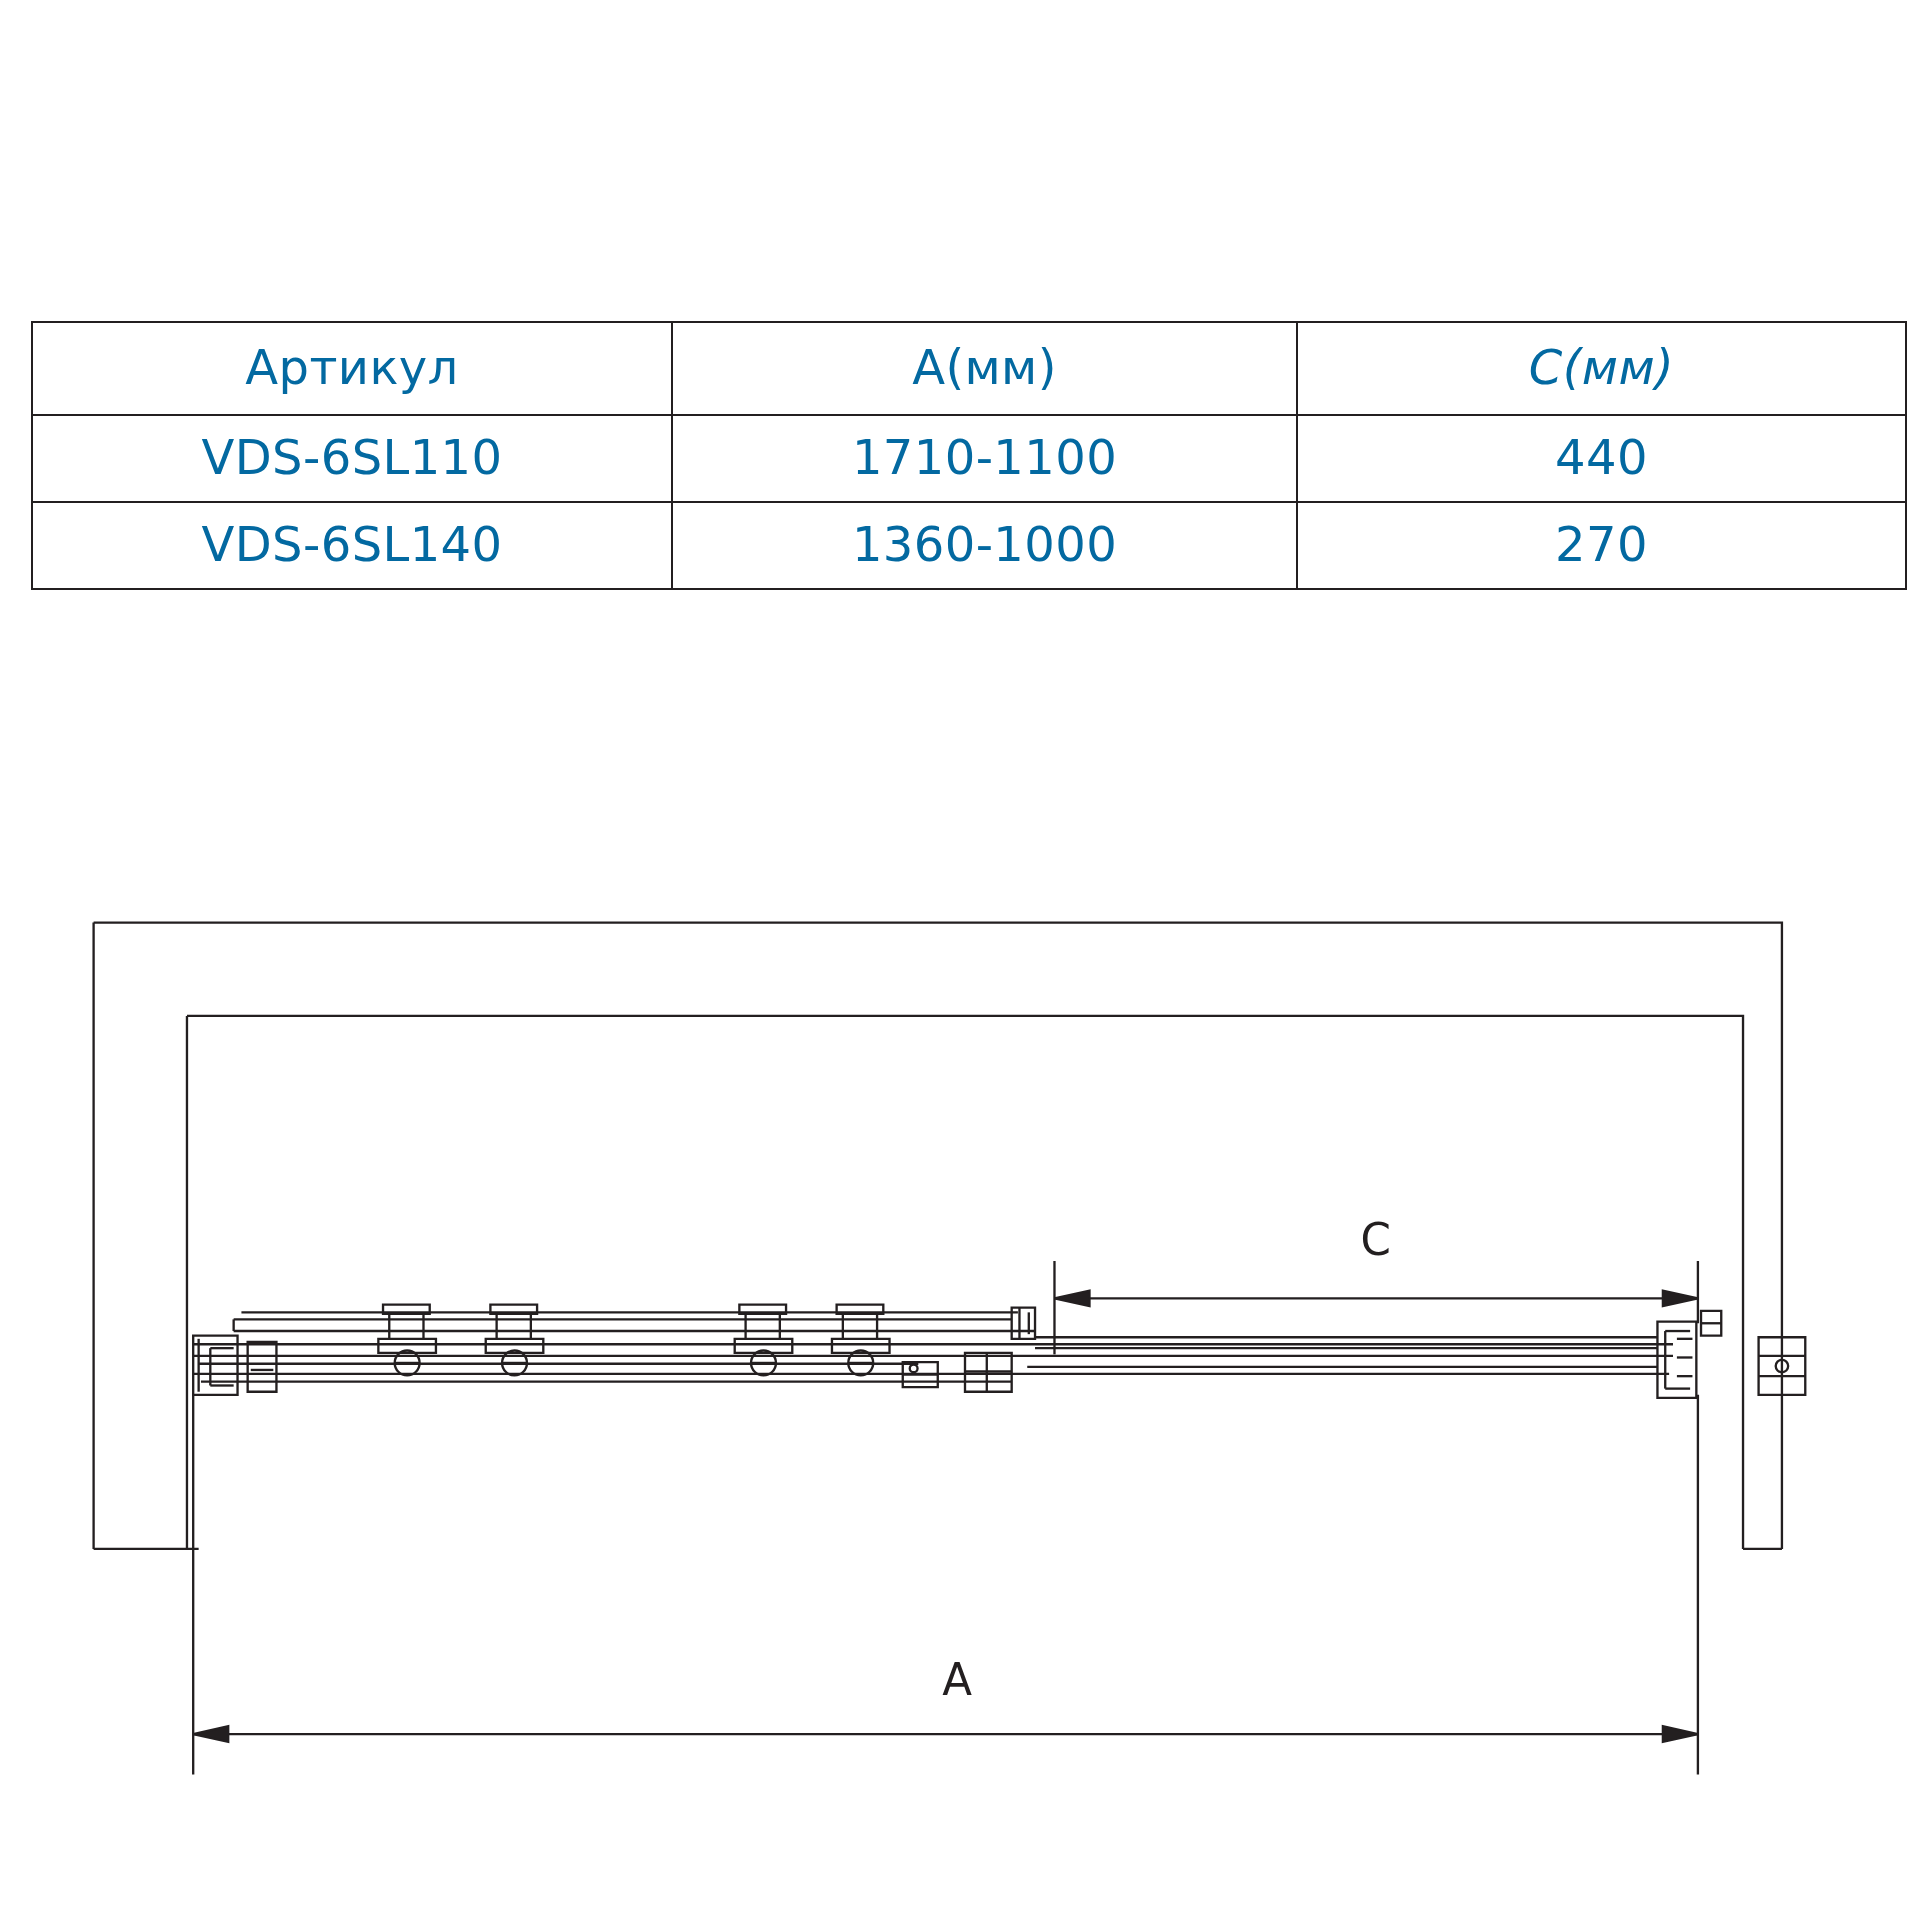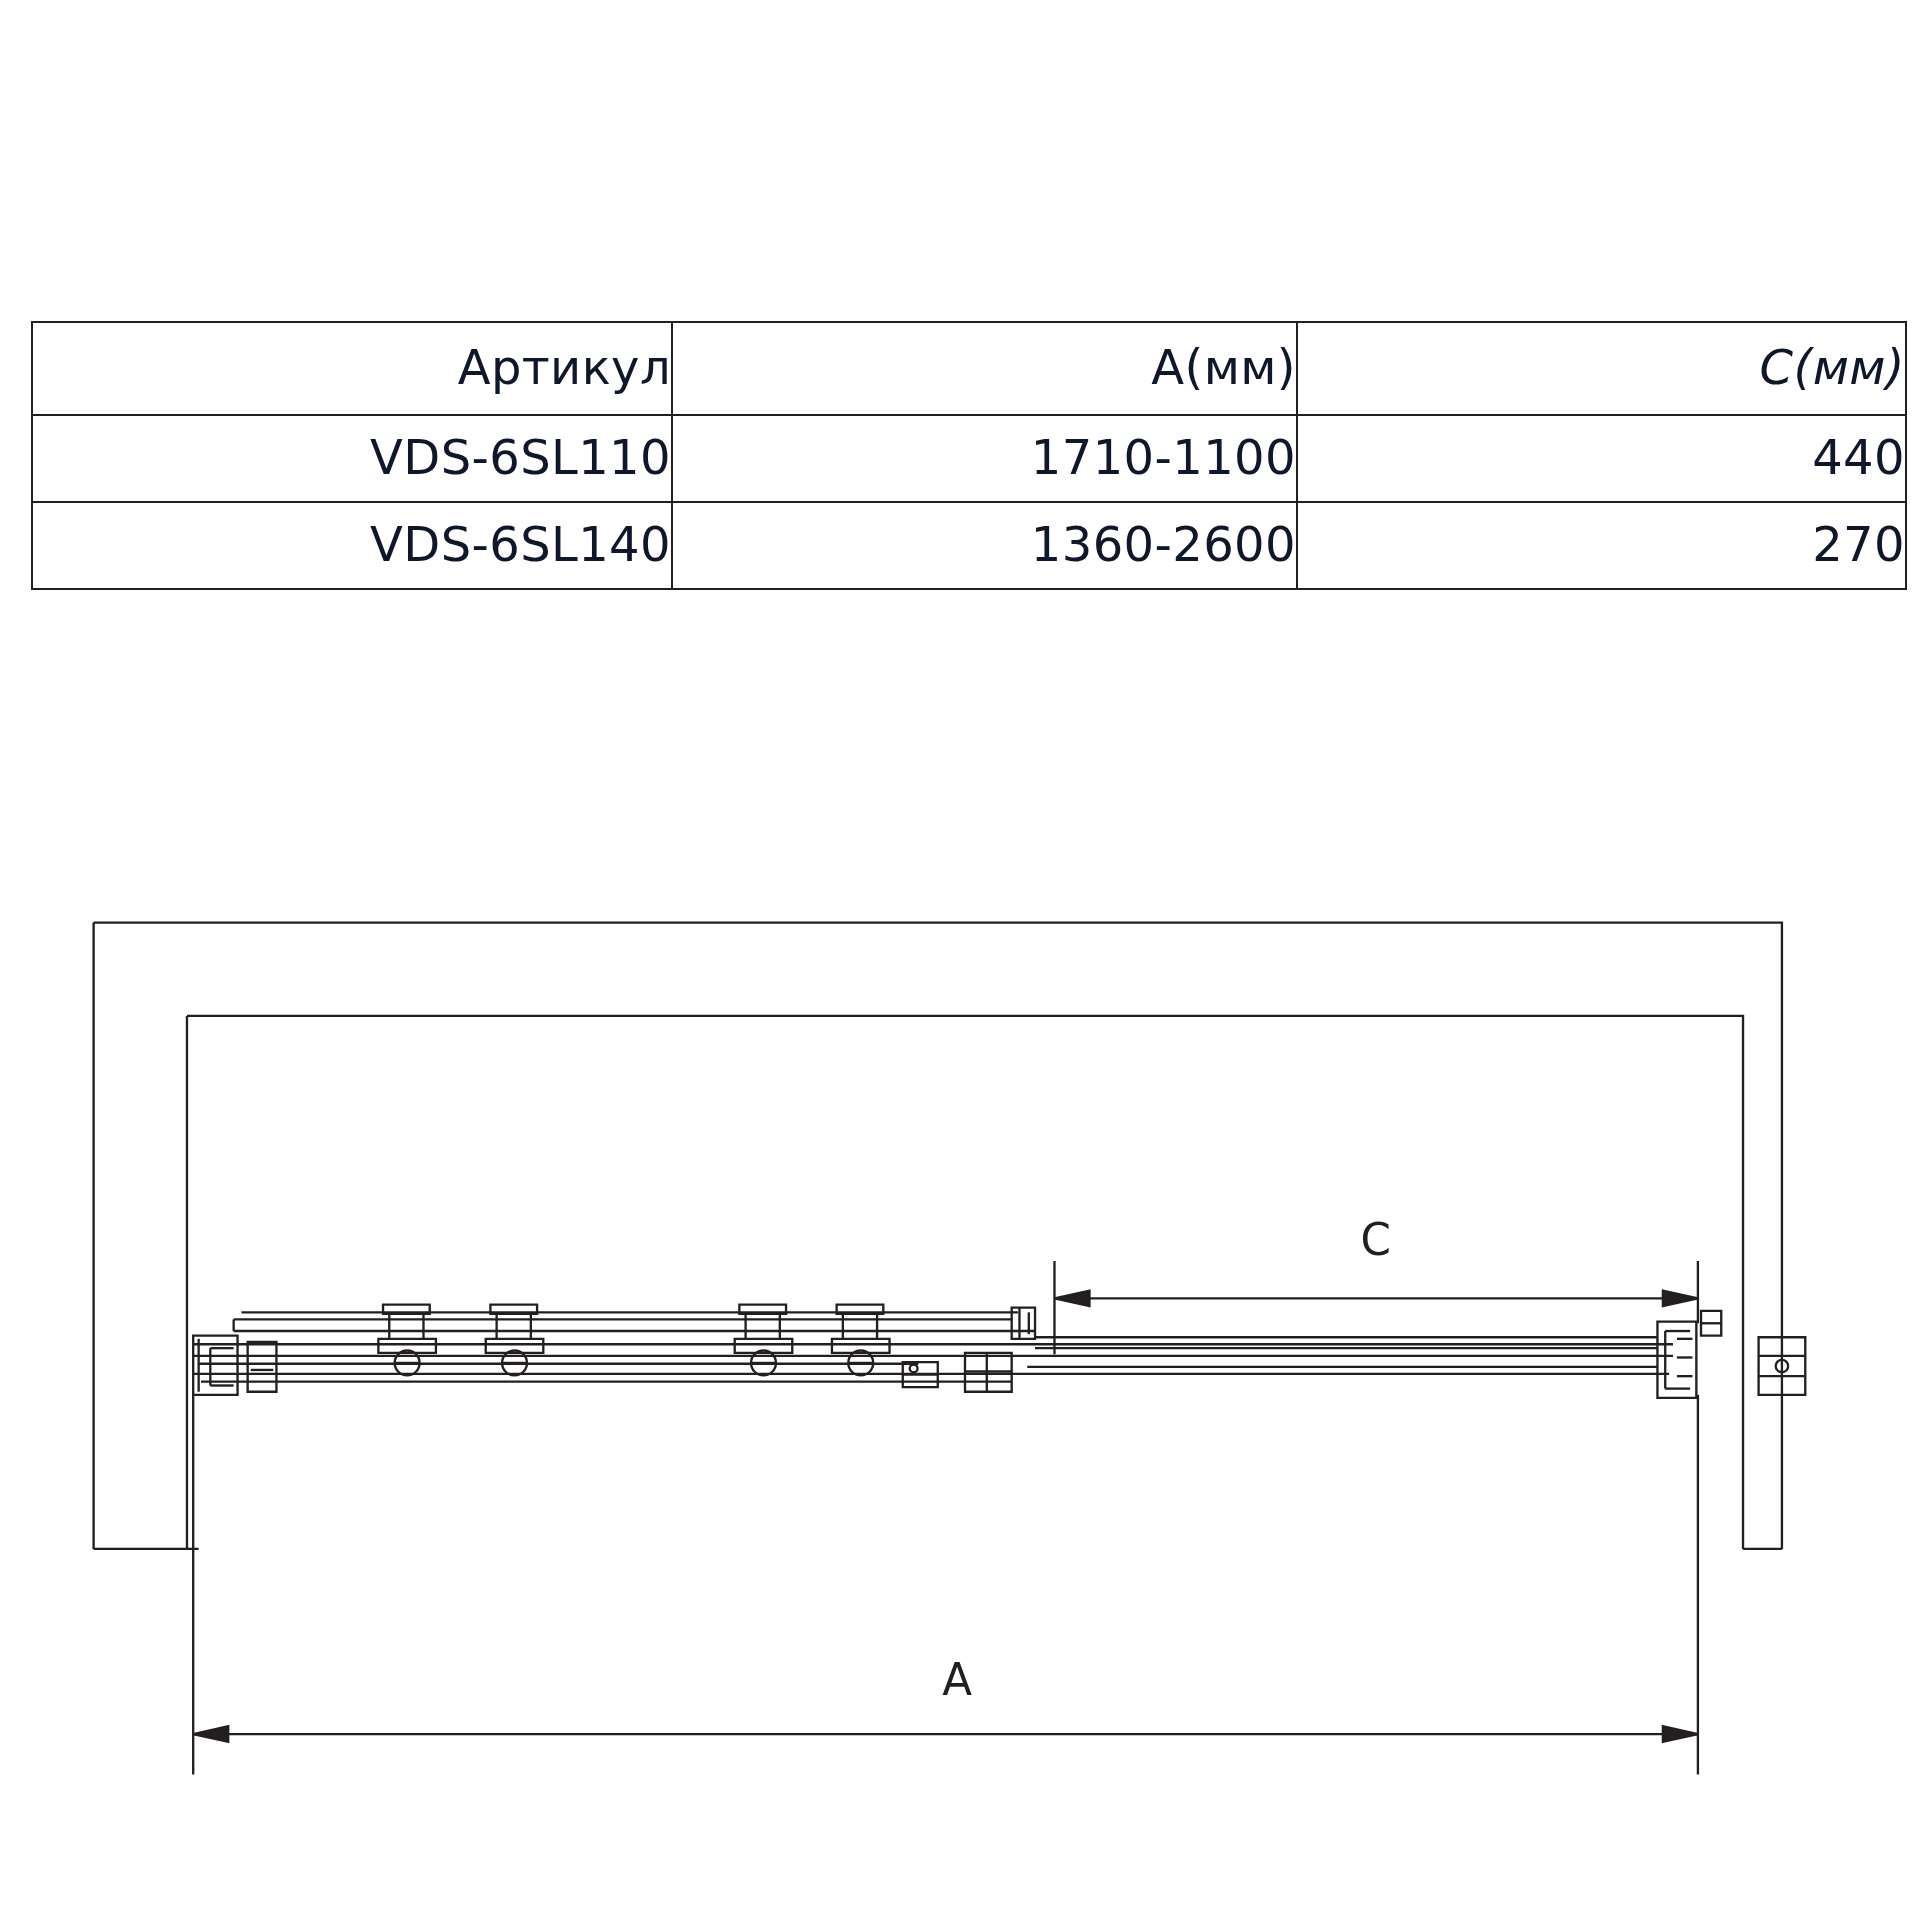--- a/index.html
+++ b/index.html
@@ -20,26 +20,26 @@
   .spec-table {
     position: absolute;
     left: 31px;
     top: 321px;
     width: 1868px;
     border-collapse: collapse;
     table-layout: fixed;
   }
   .spec-table td, .spec-table th {
     border: 2.3px solid #231f20;
-    text-align: right;
+    text-align: center;
     font-weight: normal;
     font-size: 48px;
     line-height: 1;
     padding: 17px 0 20px 0;
-    color: #0f172a;
+    color: #0369a1;
     letter-spacing: 0.4px;
   }
   .spec-table th {
     font-size: 48px;
     padding: 20px 0 23px 0;
   }
   .col-article { width: 638px; }
   .col-a       { width: 623px; }
   .col-c       { width: 607px; font-style: italic; }
 
@@ -72,21 +72,21 @@
     </tr>
   </thead>
   <tbody>
     <tr>
       <td>VDS-6SL110</td>
       <td>1710-1100</td>
       <td>440</td>
     </tr>
     <tr>
       <td>VDS-6SL140</td>
-      <td>1360-2600</td>
+      <td>1360-1000</td>
       <td>270</td>
     </tr>
   </tbody>
 </table>
 
 <div class="drawing">
   <svg width="1930" height="1027" viewBox="0 0 2480 1320" xmlns="http://www.w3.org/2000/svg">
 
     <g fill="none" stroke="#231f20" stroke-width="3">
 

